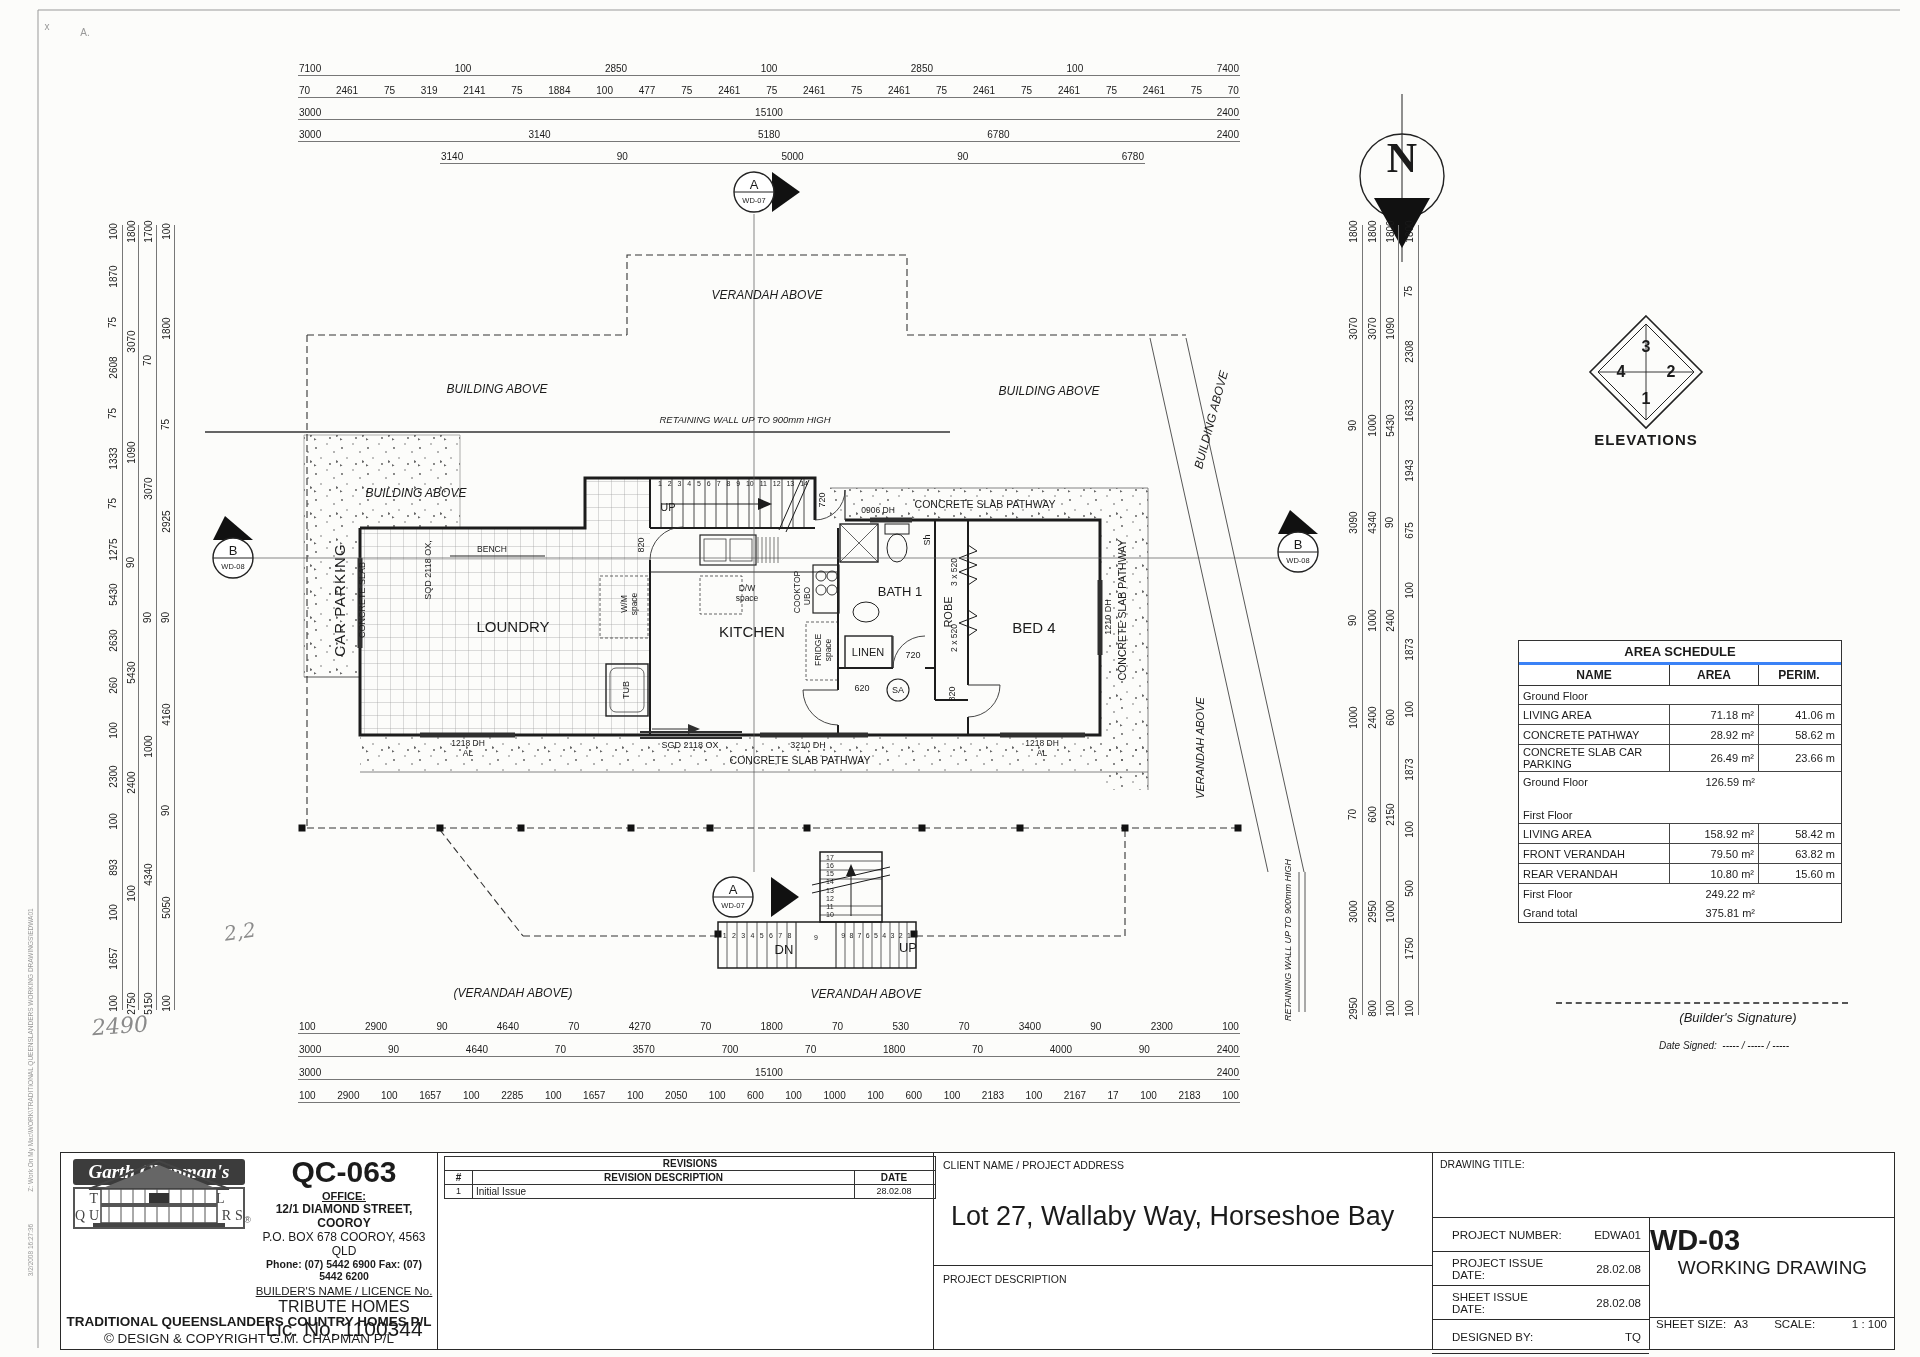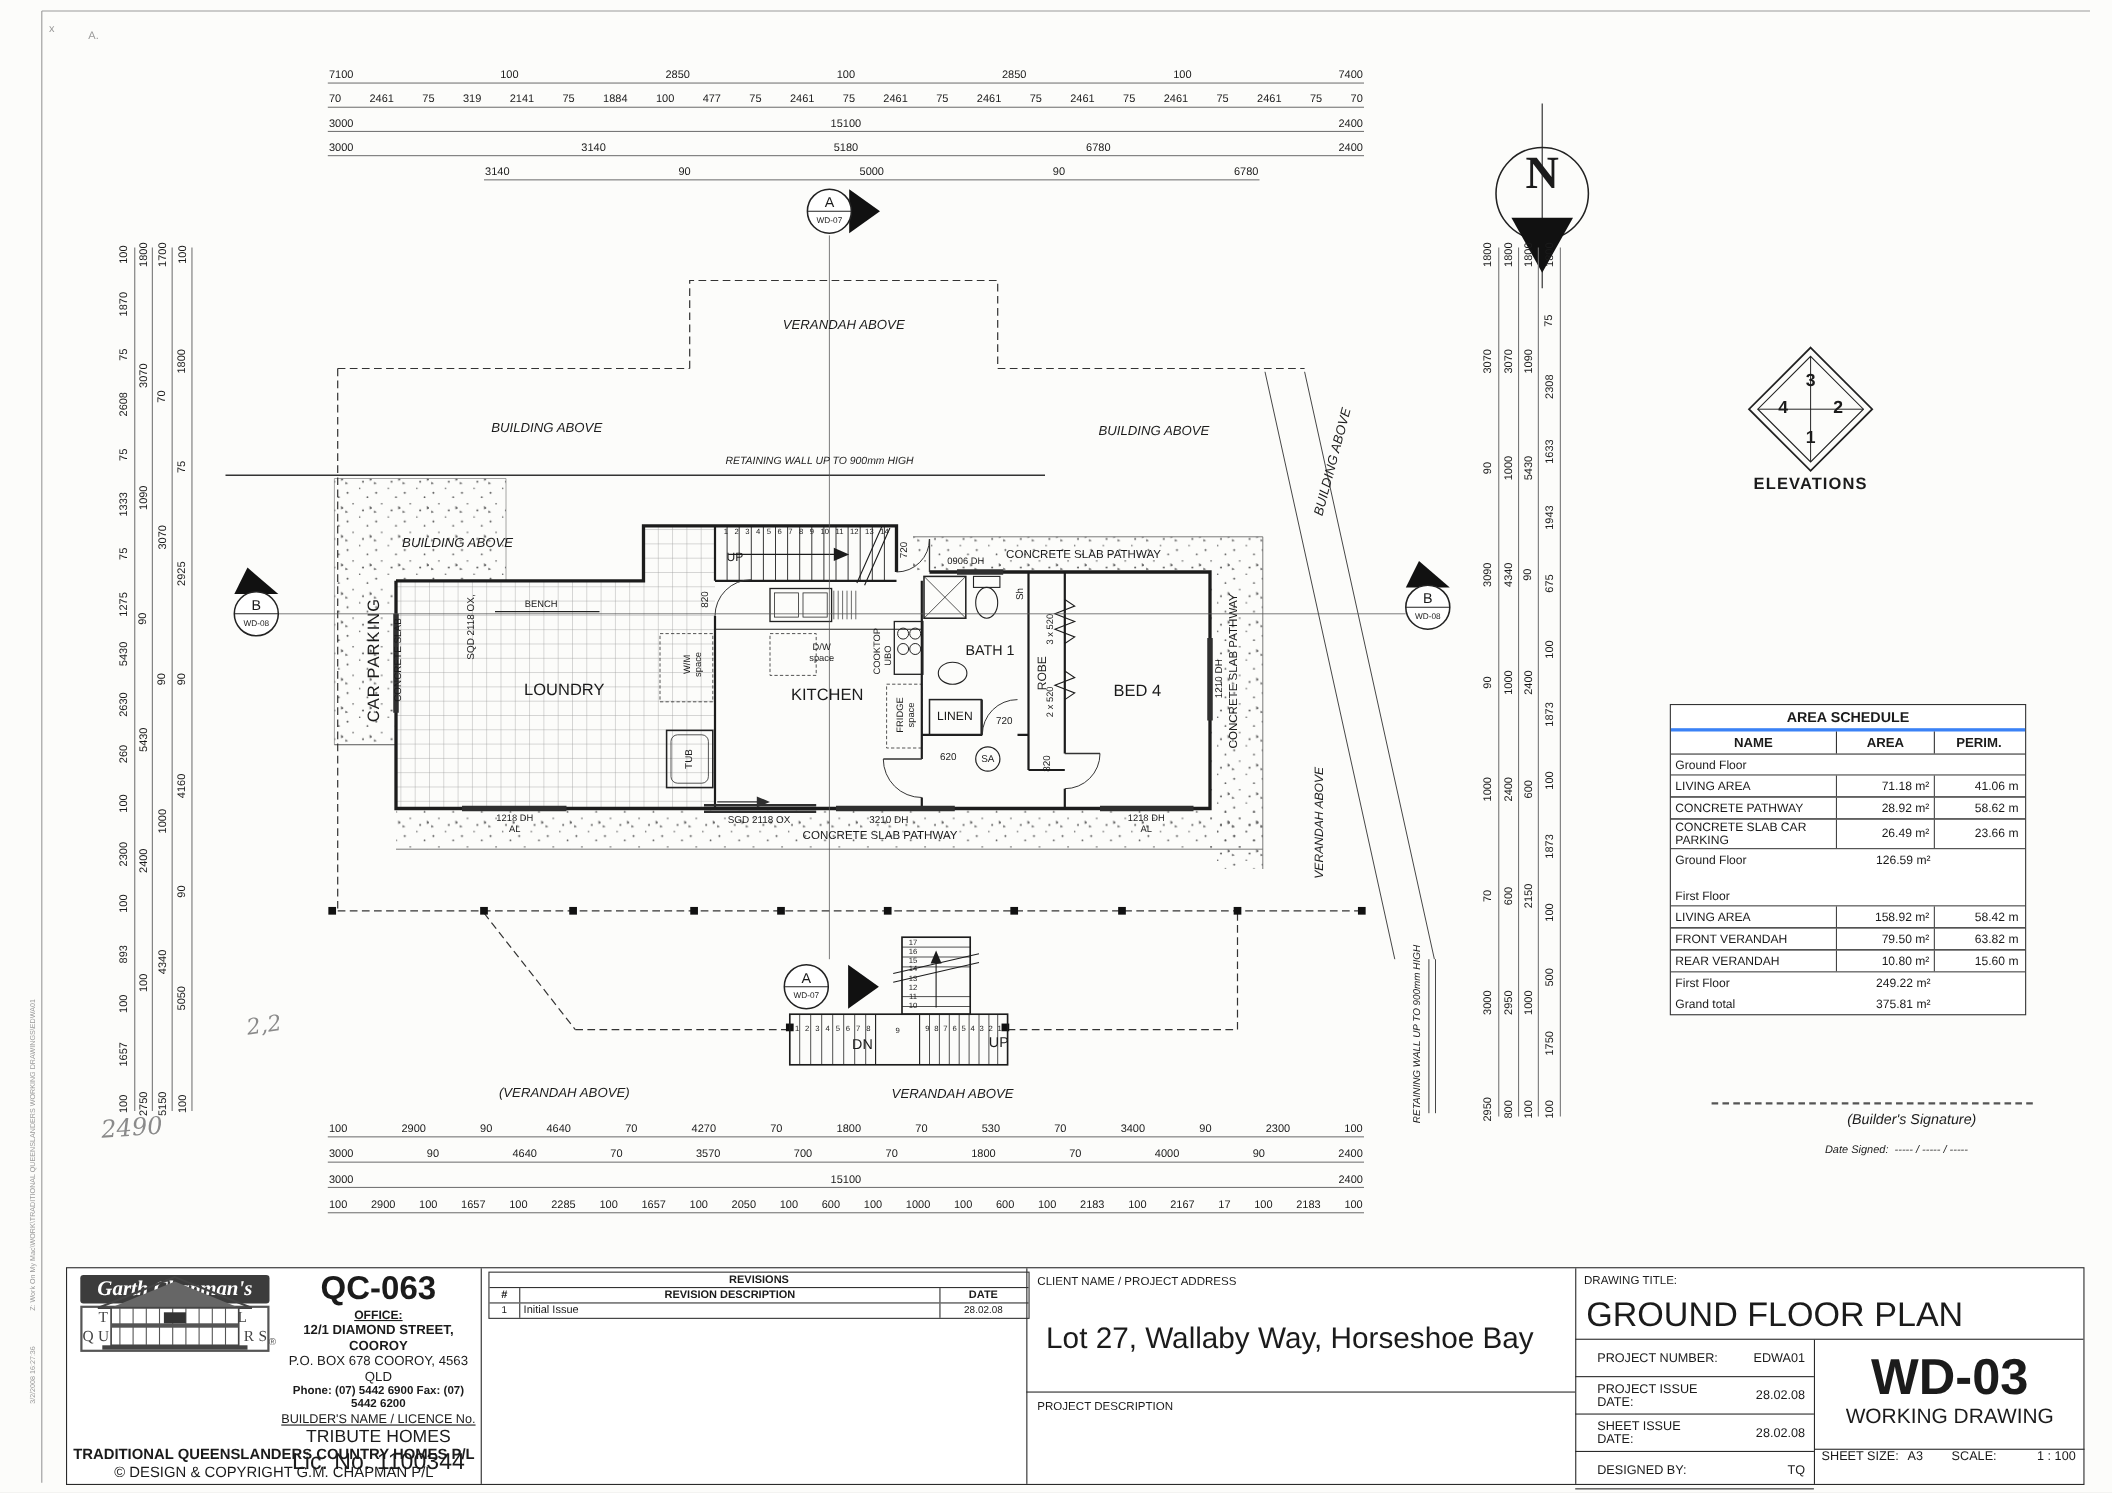--- a/index.html
+++ b/index.html
@@ -704,42 +704,41 @@
 
     <div class="tsec" style="left:872px;width:499px">
       <div class="tb-small" style="position:absolute;left:10px;top:6px">CLIENT NAME / PROJECT ADDRESS</div>
       <div style="position:absolute;left:18px;top:48px;font-size:27px">Lot 27, Wallaby Way, Horseshoe Bay</div>
       <div style="position:absolute;left:0;top:112px;width:100%;border-top:1.4px solid #2a2a2a"></div>
       <div class="tb-small" style="position:absolute;left:10px;top:120px">PROJECT DESCRIPTION</div>
     </div>
 
     <div class="tsec" style="left:1371px;width:462px;border-right:none">
       <div class="tb-small" style="position:absolute;left:8px;top:5px">DRAWING TITLE:</div>
-      <div style="position:absolute;left:10px;top:24px;font-size:31px">GROUND FLOOR PLAN</div>
       <div style="position:absolute;left:0;top:64px;width:100%;border-top:1.4px solid #2a2a2a"></div>
       <div style="position:absolute;left:0;top:65px;width:217px">
           <div class="fld">
           <span class="fl">PROJECT NUMBER:</span>
             <span class="fv">EDWA01</span>
         </div>
           <div class="fld">
           <span class="fl">PROJECT ISSUE DATE:</span>
             <span class="fv">28.02.08</span>
         </div>
           <div class="fld">
           <span class="fl">SHEET ISSUE DATE:</span>
             <span class="fv">28.02.08</span>
         </div>
           <div class="fld">
           <span class="fl">DESIGNED BY:</span>
             <span class="fv">TQ</span>
         </div>
         </div>
       <div style="position:absolute;left:217px;top:65px;width:245px;height:131px;border-left:1.4px solid #2a2a2a">
-        <div style="text-align:center;font-size:46px;font-weight:bold;margin-top:6px">WD-03</div>
+        <div style="text-align:left;font-size:29px;font-weight:bold;margin-top:6px">WD-03</div>
         <div style="text-align:center;font-size:19px">WORKING DRAWING</div>
         <div style="position:absolute;left:0;bottom:0;width:100%;height:31px;border-top:1.4px solid #2a2a2a;display:flex;align-items:flex-start;font-size:11.5px">
           <span style="padding-left:6px">SHEET SIZE:</span>
           <span style="padding-left:8px">A3</span>
           <span style="padding-left:26px">SCALE:</span>
           <span style="margin-left:auto;padding-right:8px">1 : 100</span>
         </div>
       </div>
     </div>
   </div>

